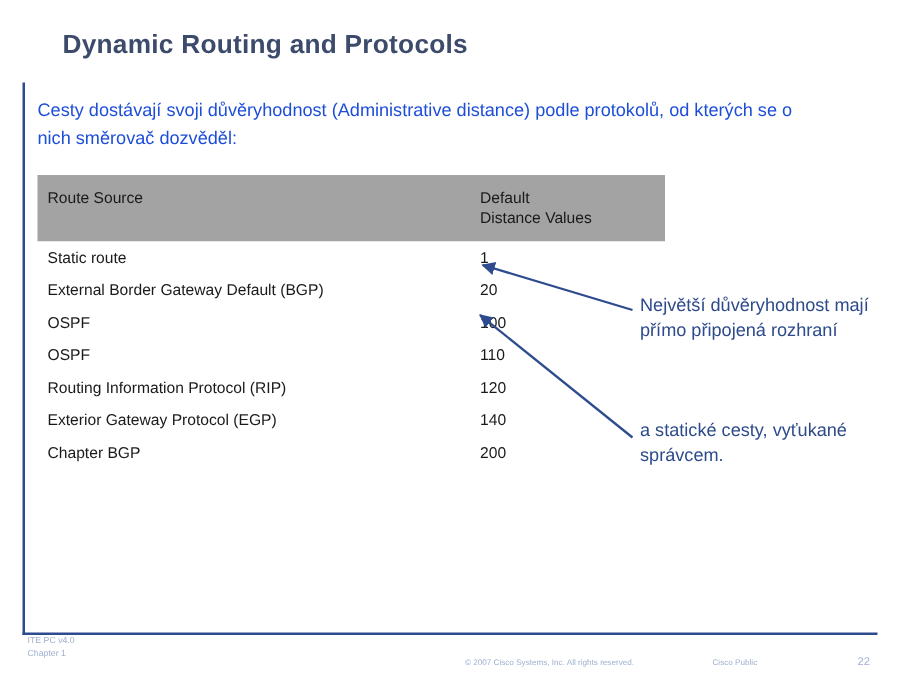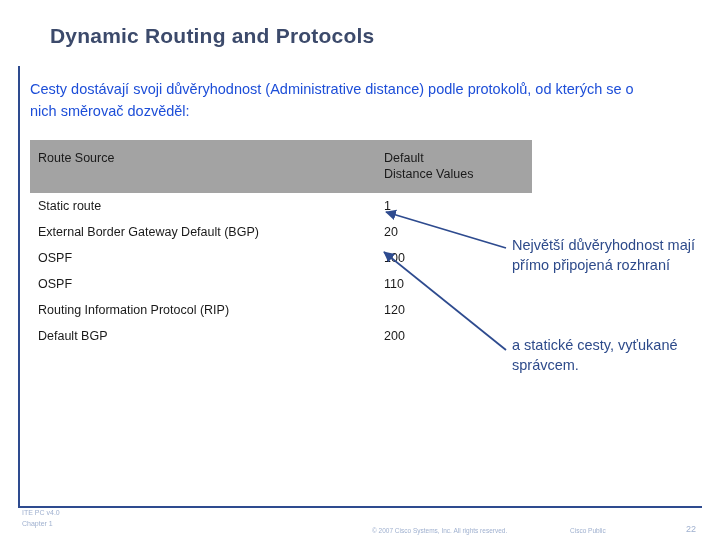--- a/index.html
+++ b/index.html
@@ -157,21 +157,25 @@
       </tr>
       <tr>
         <td>OSPF</td>
         <td class="val">110</td>
       </tr>
       <tr>
         <td>Routing Information Protocol (RIP)</td>
         <td class="val">120</td>
       </tr>
       <tr>
-        <td>Default BGP</td>
+        <td>Exterior Gateway Protocol (EGP)</td>
+        <td class="val">140</td>
+      </tr>
+      <tr>
+        <td>Chapter BGP</td>
         <td class="val">200</td>
       </tr>
     </tbody>
   </table>
 
   <svg class="arrow-svg" viewBox="0 0 720 540">
     <defs>
       <marker id="arrowhead" markerWidth="7" markerHeight="7" refX="5.5" refY="3" orient="auto">
         <path d="M0,0 L6,3 L0,6 Z" fill="#2e4b8f"></path>
       </marker>

